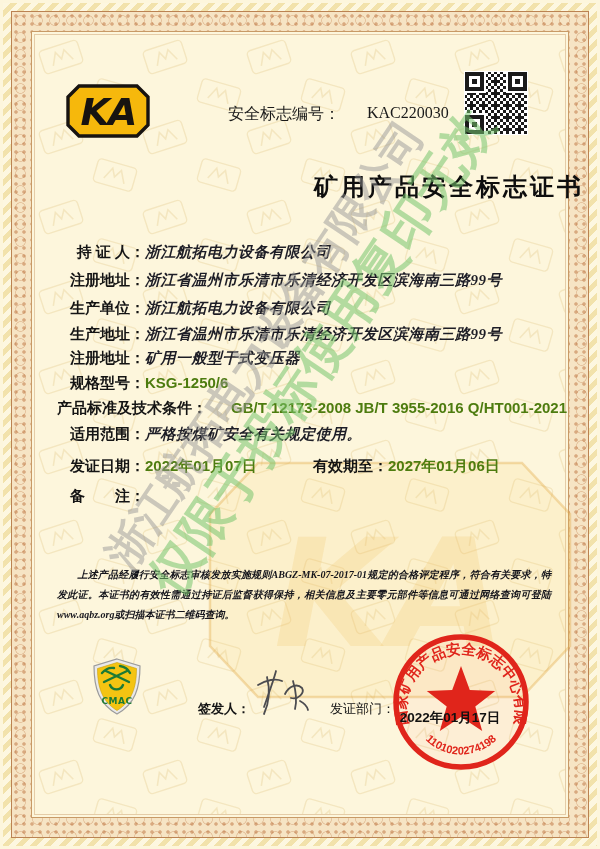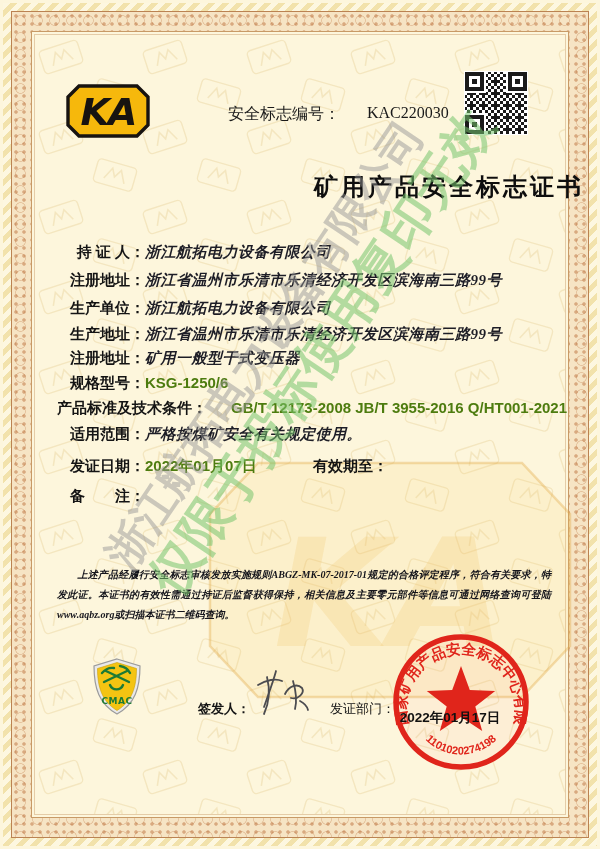--- a/index.html
+++ b/index.html
@@ -154,20 +154,21 @@
     <span class="val num">GB/T 12173-2008 JB/T 3955-2016 Q/HT001-2021</span>
   </div>
   <div class="row" style="top:425px">
     <span class="lbl">适用范围：</span>
     <span class="val kai">严格按煤矿安全有关规定使用。</span>
   </div>
   <div class="row" style="top:457px">
     <span class="lbl">发证日期：</span>
     <span class="val num val1">2022年01月07日</span>
     <span class="lbl">有效期至：</span>
+    <span class="val num">2027年01月06日</span>
   </div>
   <div class="row" style="top:487px">
     <span class="lbl">备　　注：</span>
   </div>
 
   <div class="body-text">　　上述产品经履行安全标志审核发放实施规则ABGZ-MK-07-2017-01规定的合格评定程序，符合有关要求，特发此证。本证书的有效性需通过持证后监督获得保持，相关信息及主要零元部件等信息可通过网络查询可登陆www.aqbz.org或扫描本证书二维码查询。</div>
 
   <svg class="cmac" width="50" height="57" viewBox="0 0 50 57">
     <path d="M25,1 L48,8 C48,30 43,46 25,56 C7,46 2,30 2,8 Z" fill="#e9e9e9" stroke="#9b9b9b" stroke-width="1.2"></path>
     <path d="M25,4.5 L44.5,10.5 C44.5,29 40,43.5 25,52.5 C10,43.5 5.5,29 5.5,10.5 Z" fill="#f4c412" stroke="#caa00a" stroke-width=".6"></path>

